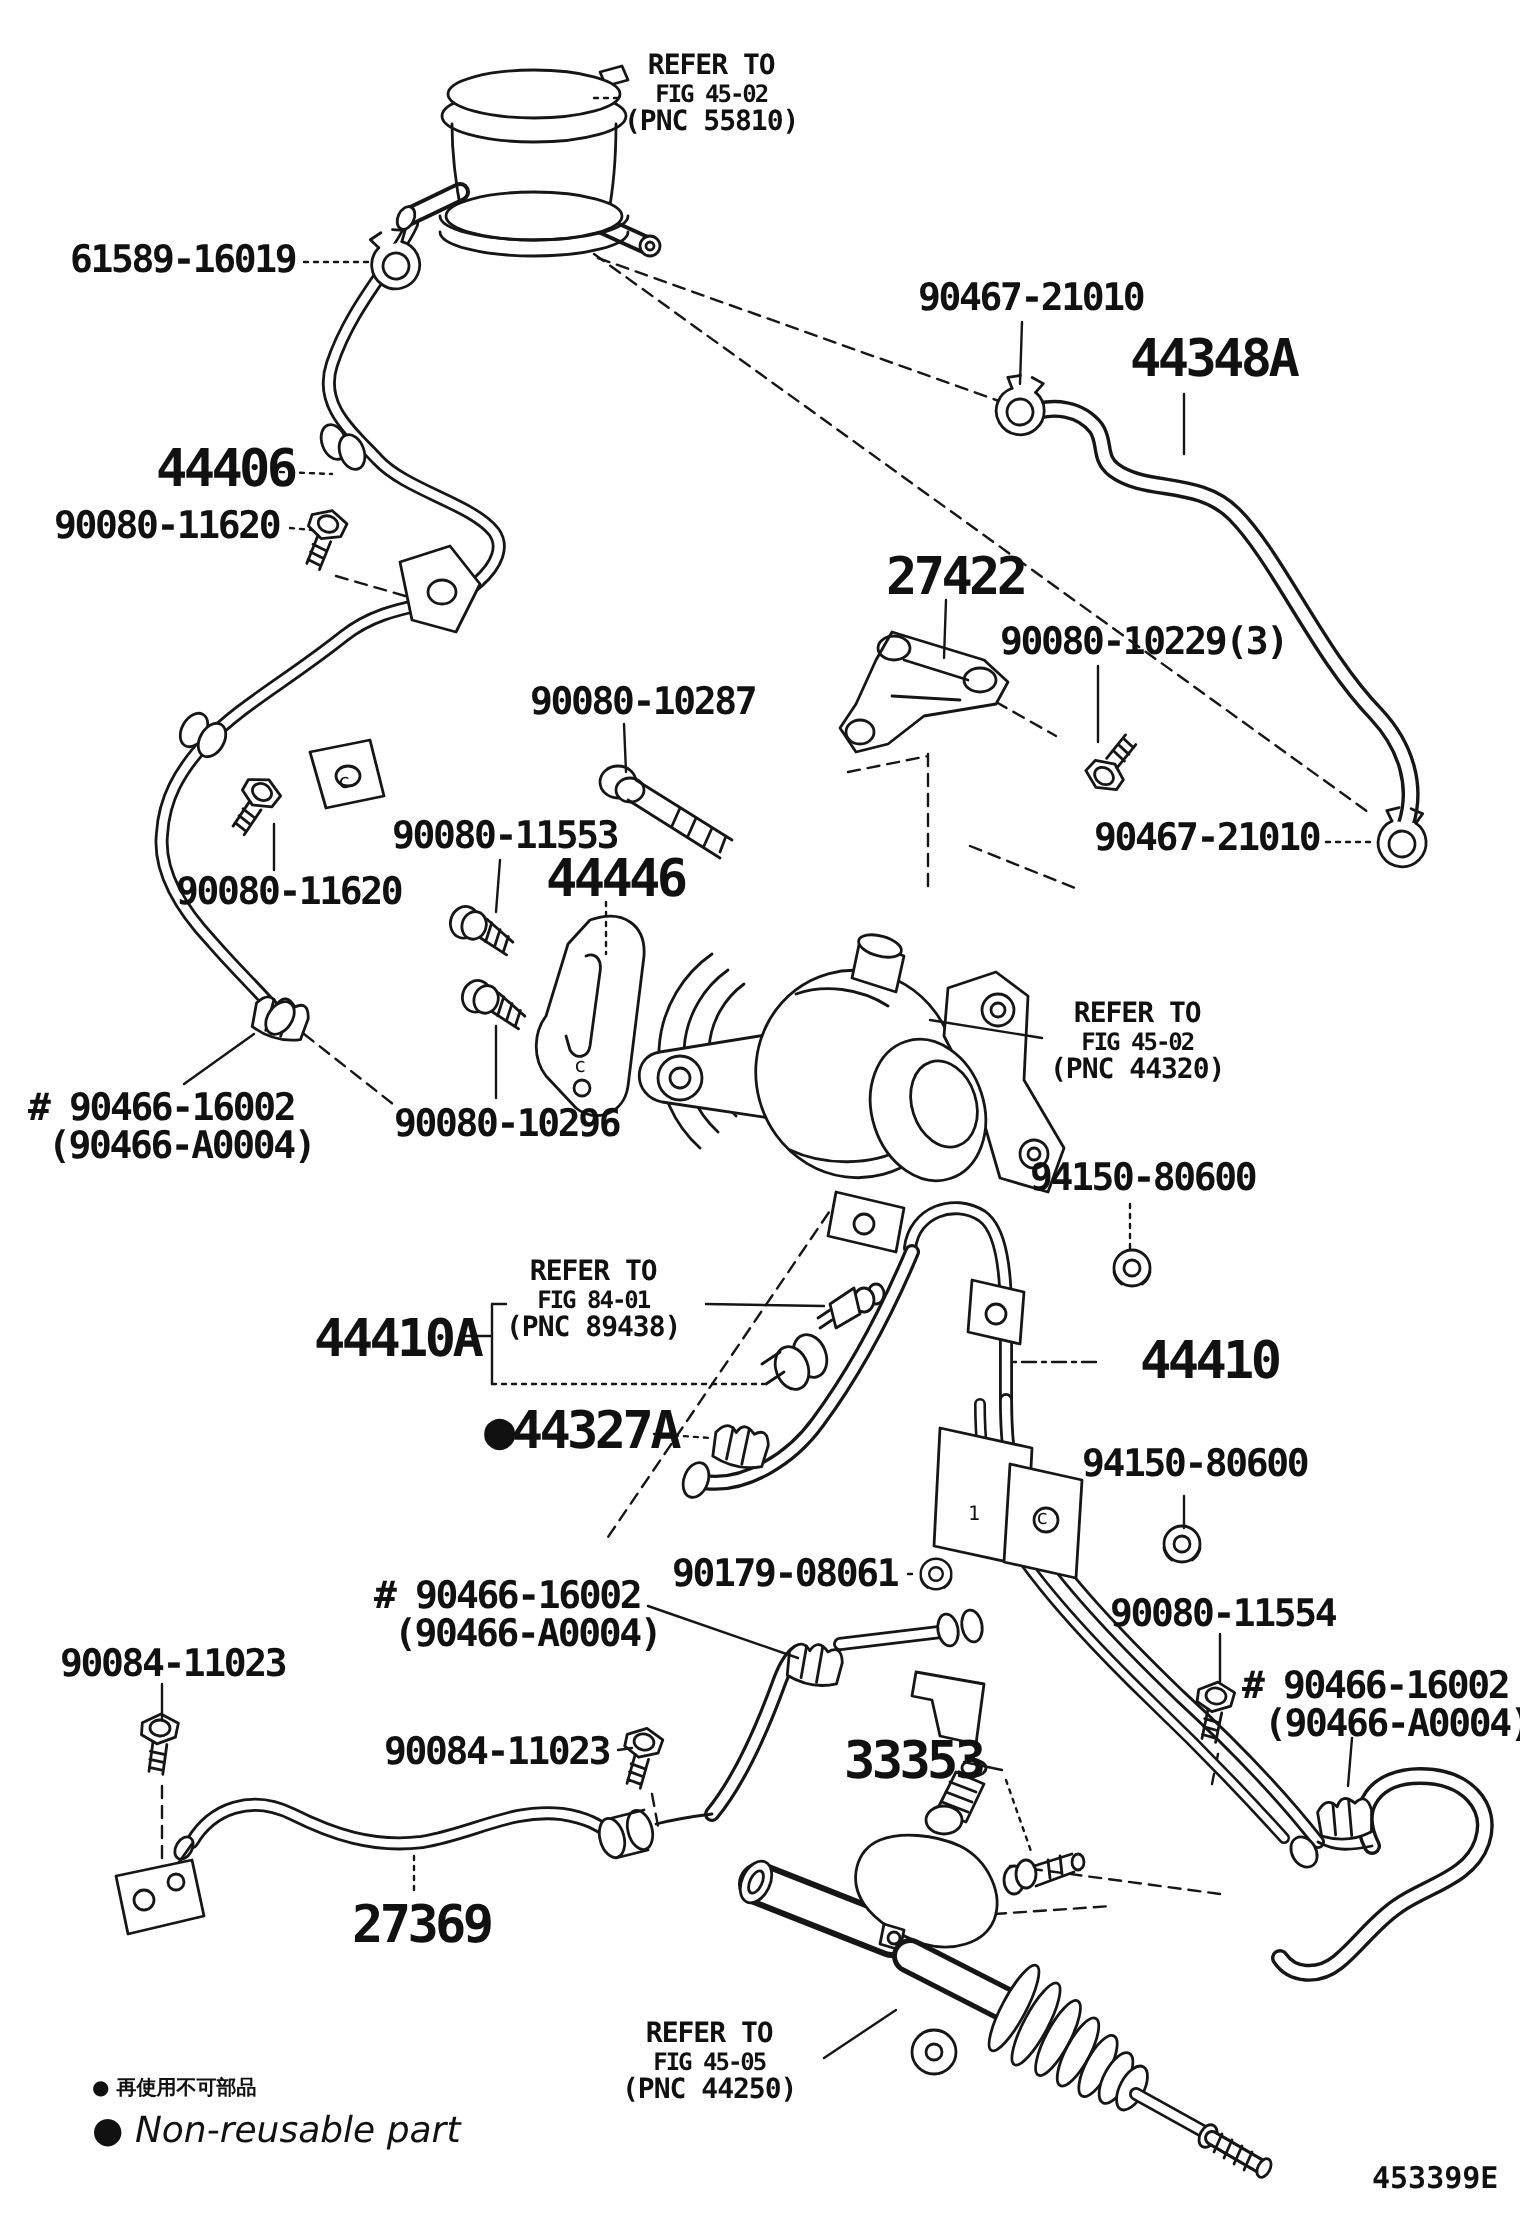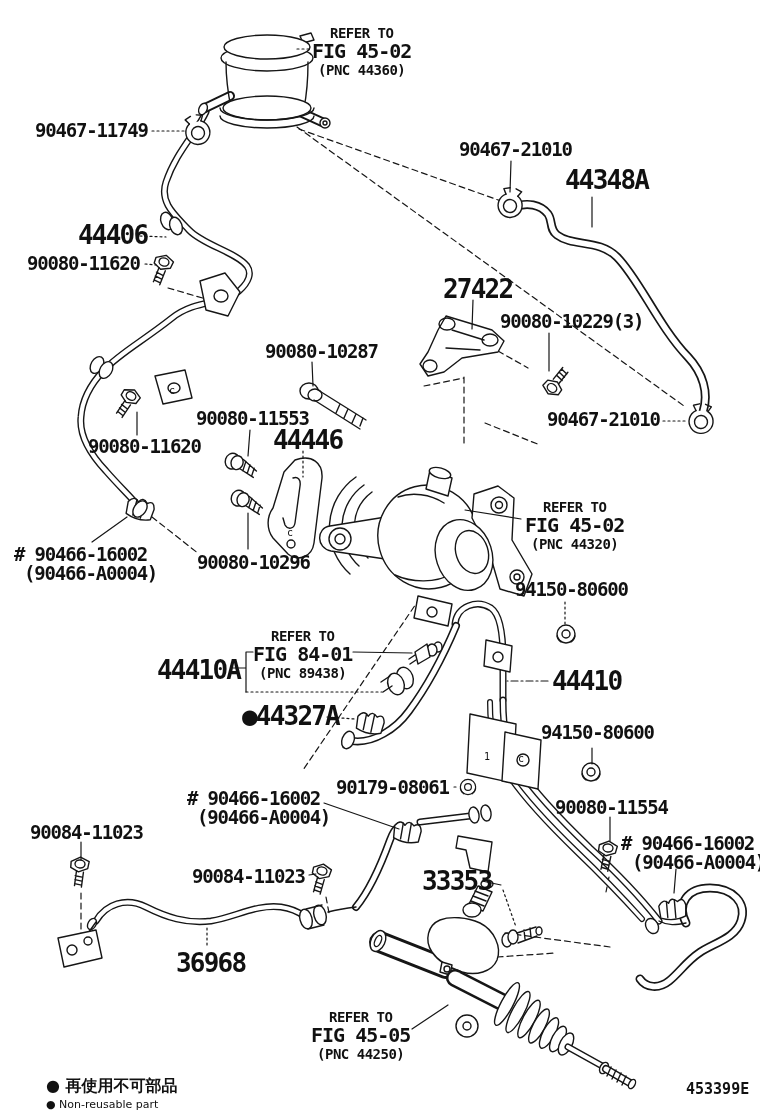--- a/index.html
+++ b/index.html
@@ -5,25 +5,25 @@
   html,body{margin:0;padding:0;background:#fff;}
   .stage{position:relative;width:760px;height:1112px;background:#fff;overflow:hidden;
          border-right:1px solid #1a1a1a;border-bottom:1px solid #1a1a1a;
          font-family:"DejaVu Sans Mono", monospace;color:#111;}
   .art{position:absolute;left:0;top:0;}
   .pn{position:absolute;font-weight:bold;font-size:19px;letter-spacing:-1.2px;
       white-space:nowrap;line-height:1;}
   .pn.big{font-size:26px;letter-spacing:-1.8px;}
   .ref{position:absolute;font-weight:bold;font-size:14px;letter-spacing:-0.5px;
        line-height:1.08;white-space:nowrap;text-align:center;}
-  .ref .fig{font-size:20px;letter-spacing:-1px;}
+  .ref .fig{font-size:12px;letter-spacing:-1px;}
   .legend{position:absolute;left:46px;top:1038px;line-height:1.45;white-space:nowrap;
           font-family:"DejaVu Sans", sans-serif;}
-  .legend .jp{font-size:16px;font-weight:bold;margin-top:36px;}
-  .legend .en{font-size:11px;}
+  .legend .jp{font-size:10px;font-weight:bold;}
+  .legend .en{font-size:18px;font-style:italic;}
   .code{position:absolute;left:686px;top:1080px;font-weight:bold;font-size:15px;
         letter-spacing:0px;}
   svg .w{fill:#fff;}
   svg text.mark{font:10px "DejaVu Sans Mono",monospace;fill:#111;stroke:none;}
 </style>
 </head>
 <body>
 
 <div class="stage">
 
@@ -286,55 +286,55 @@
   </g>
   <path stroke-dasharray="7,3,2,3" d="M548,681 L507,681"></path>
 </g>
 
 <text class="mark" x="169" y="394">c</text>
 <text class="mark" x="287" y="536">c</text>
 <text class="mark" x="484" y="760">1</text>
 <text class="mark" x="518" y="762">c</text>
 </svg>
 
-<div class="pn" style="left:35px;top:121px">90467-11749</div>
+<div class="pn" style="left:35px;top:121px">61589-16019</div>
 <div class="pn" style="left:459px;top:140px">90467-21010</div>
 <div class="pn big" style="left:565px;top:167px">44348A</div>
 <div class="pn big" style="left:78px;top:222px">44406</div>
 <div class="pn" style="left:27px;top:254px">90080-11620</div>
 <div class="pn big" style="left:443px;top:276px">27422</div>
 <div class="pn" style="left:500px;top:312px">90080-10229(3)</div>
 <div class="pn" style="left:265px;top:342px">90080-10287</div>
 <div class="pn" style="left:547px;top:410px">90467-21010</div>
 <div class="pn" style="left:196px;top:409px">90080-11553</div>
 <div class="pn big" style="left:273px;top:427px">44446</div>
 <div class="pn" style="left:88px;top:437px">90080-11620</div>
 <div class="pn" style="left:14px;top:545px"># 90466-16002</div>
 <div class="pn" style="left:24px;top:564px">(90466-A0004)</div>
 <div class="pn" style="left:197px;top:553px">90080-10296</div>
 <div class="pn" style="left:515px;top:580px">94150-80600</div>
 <div class="pn big" style="left:157px;top:657px">44410A</div>
 <div class="pn big" style="left:242px;top:703px">●44327A</div>
-<div class="pn big" style="left:552px;top:668px">44410</div>
+<div class="pn big" style="left:570px;top:668px">44410</div>
 <div class="pn" style="left:541px;top:723px">94150-80600</div>
 <div class="pn" style="left:336px;top:778px">90179-08061</div>
 <div class="pn" style="left:555px;top:798px">90080-11554</div>
 <div class="pn" style="left:621px;top:834px"># 90466-16002</div>
 <div class="pn" style="left:632px;top:853px">(90466-A0004)</div>
 <div class="pn" style="left:187px;top:789px"># 90466-16002</div>
 <div class="pn" style="left:197px;top:808px">(90466-A0004)</div>
 <div class="pn" style="left:30px;top:823px">90084-11023</div>
 <div class="pn" style="left:192px;top:867px">90084-11023</div>
-<div class="pn big" style="left:176px;top:950px">36968</div>
+<div class="pn big" style="left:176px;top:950px">27369</div>
 <div class="pn big" style="left:422px;top:868px">33353</div>
 
 <div class="ref" style="left:312px;top:26px">
   <div>REFER TO</div>
   <div class="fig">FIG 45-02</div>
-  <div>(PNC 44360)</div>
+  <div>(PNC 55810)</div>
 </div>
 <div class="ref" style="left:525px;top:500px">
   <div>REFER TO</div>
   <div class="fig">FIG 45-02</div>
   <div>(PNC 44320)</div>
 </div>
 <div class="ref" style="left:253px;top:629px">
   <div>REFER TO</div>
   <div class="fig">FIG 84-01</div>
   <div>(PNC 89438)</div>

